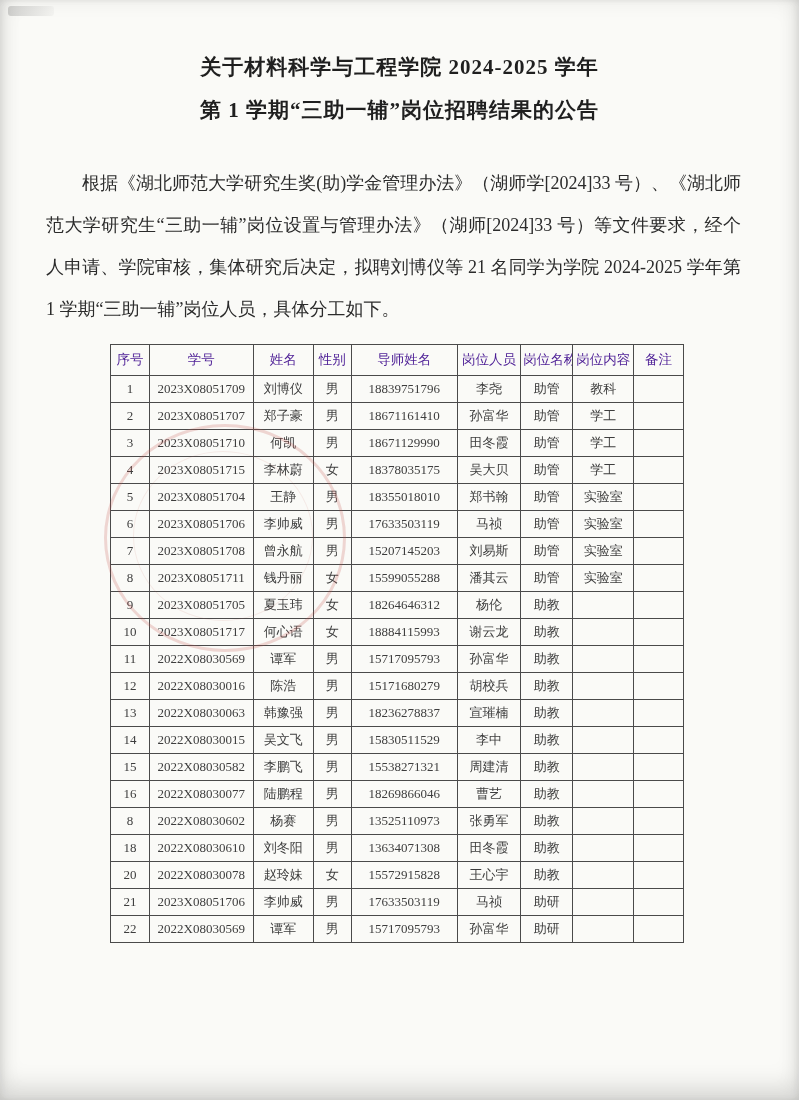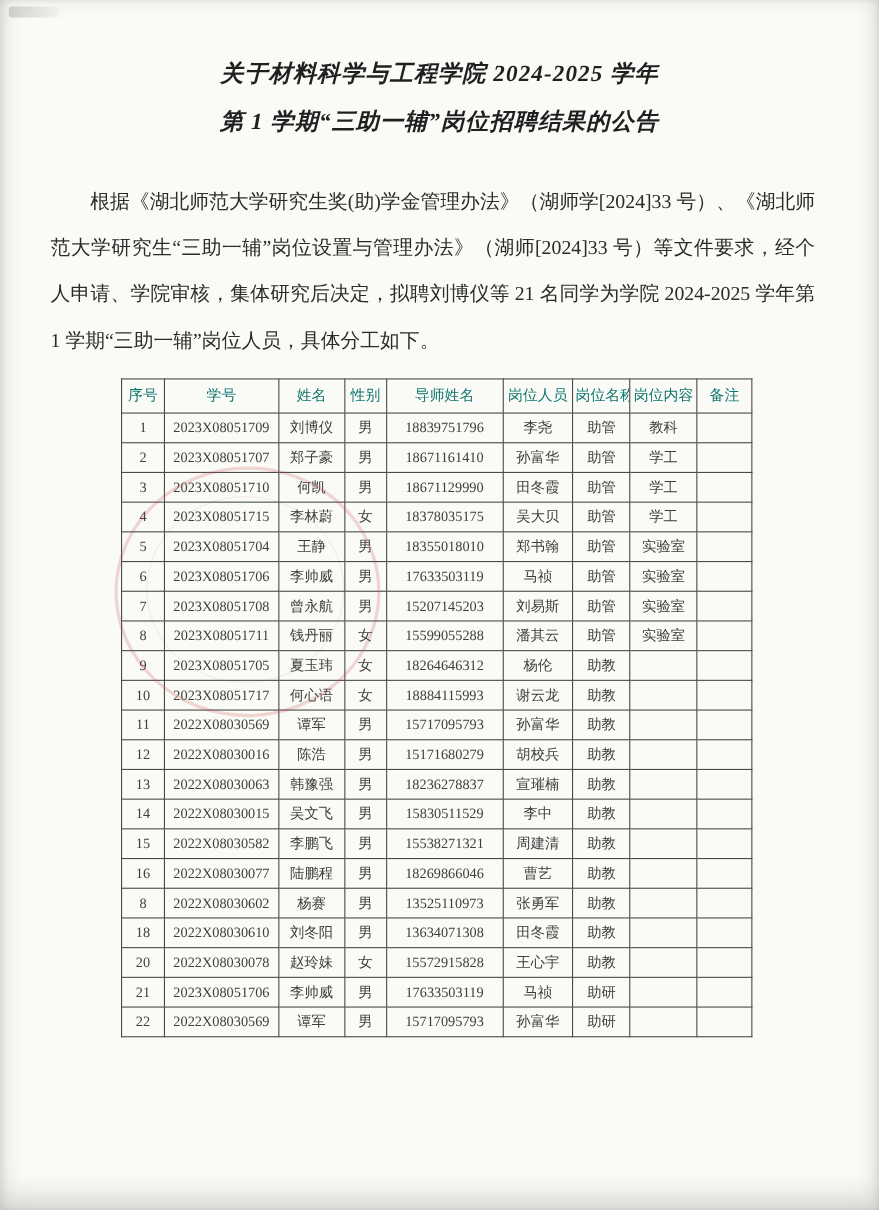--- a/index.html
+++ b/index.html
@@ -22,21 +22,20 @@
   .titles{
     padding-top:46px;
     text-align:center;
     color:#1f1f1f;
   }
   .title-line{
     font-size:21px;
     font-weight:bold;
     line-height:43px;
     letter-spacing:1px;
-    font-style:italic;
   }
   .bodytext{
     margin:30px 58px 0 46px;
     color:#2b2b2b;
     font-size:18px;
     line-height:42px;
     text-align:justify;
     text-justify:inter-ideograph;
   }
   .bodytext p{
@@ -55,21 +54,21 @@
     border:1px solid #4a4a4a;
     text-align:center;
     vertical-align:middle;
     padding:0 2px;
     overflow:hidden;
     white-space:nowrap;
     font-weight:normal;
   }
   .doc-table th{
     height:30px;
-    color:#0f766e;
+    color:#4c1d95;
     font-size:13.5px;
   }
   .doc-table td{height:26px;}
   .seal{
     position:absolute;
     left:104px;top:424px;
     width:236px;height:222px;
     border:3px solid rgba(197,84,77,0.22);
     border-radius:50%;
     pointer-events:none;

